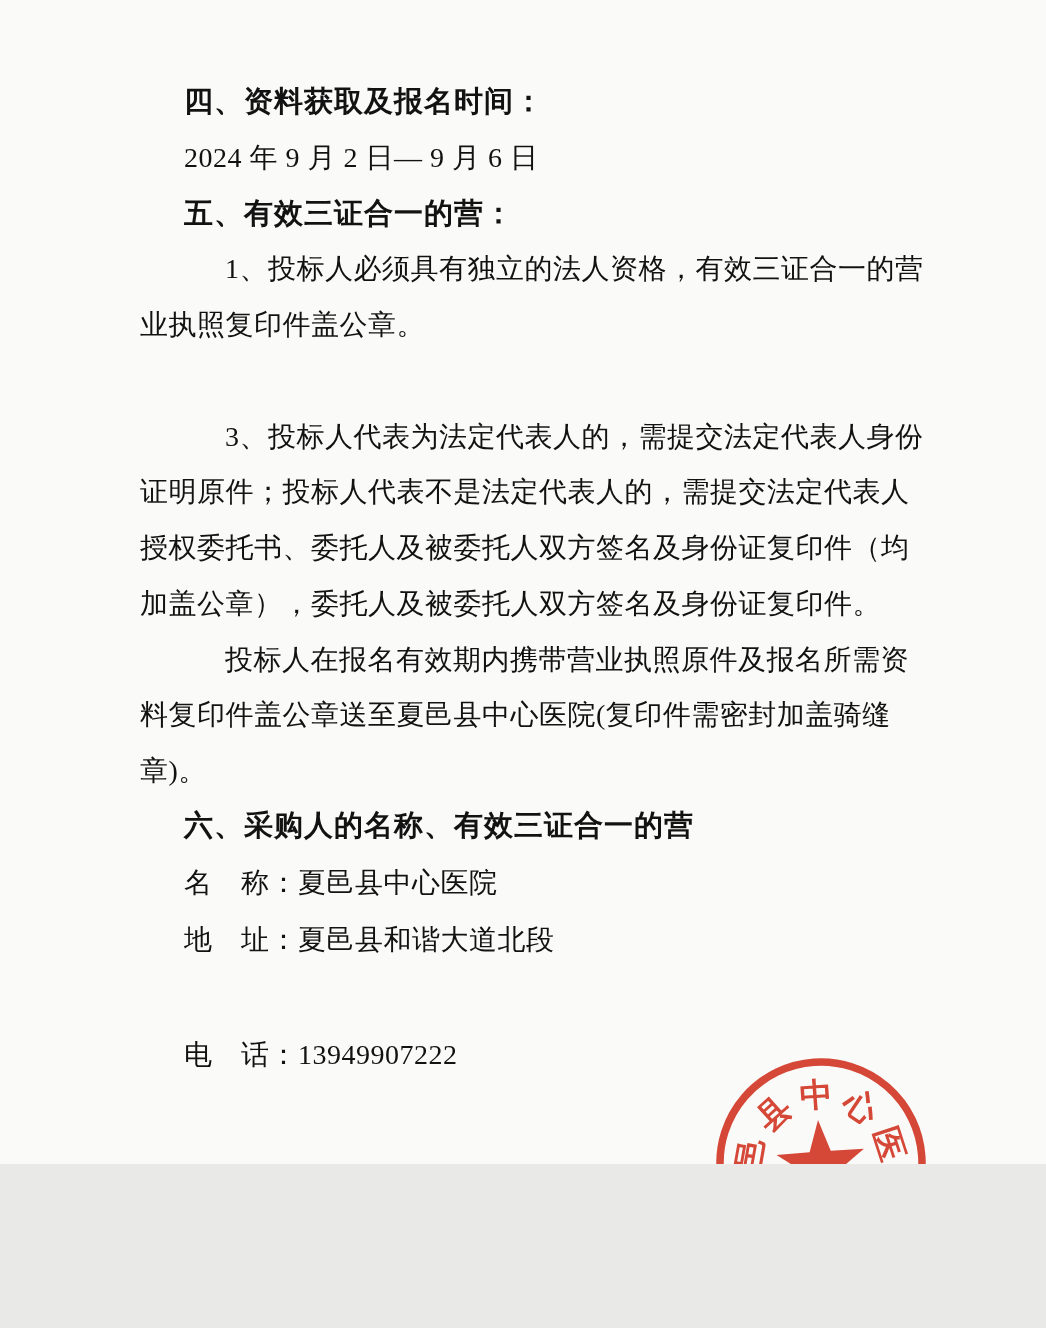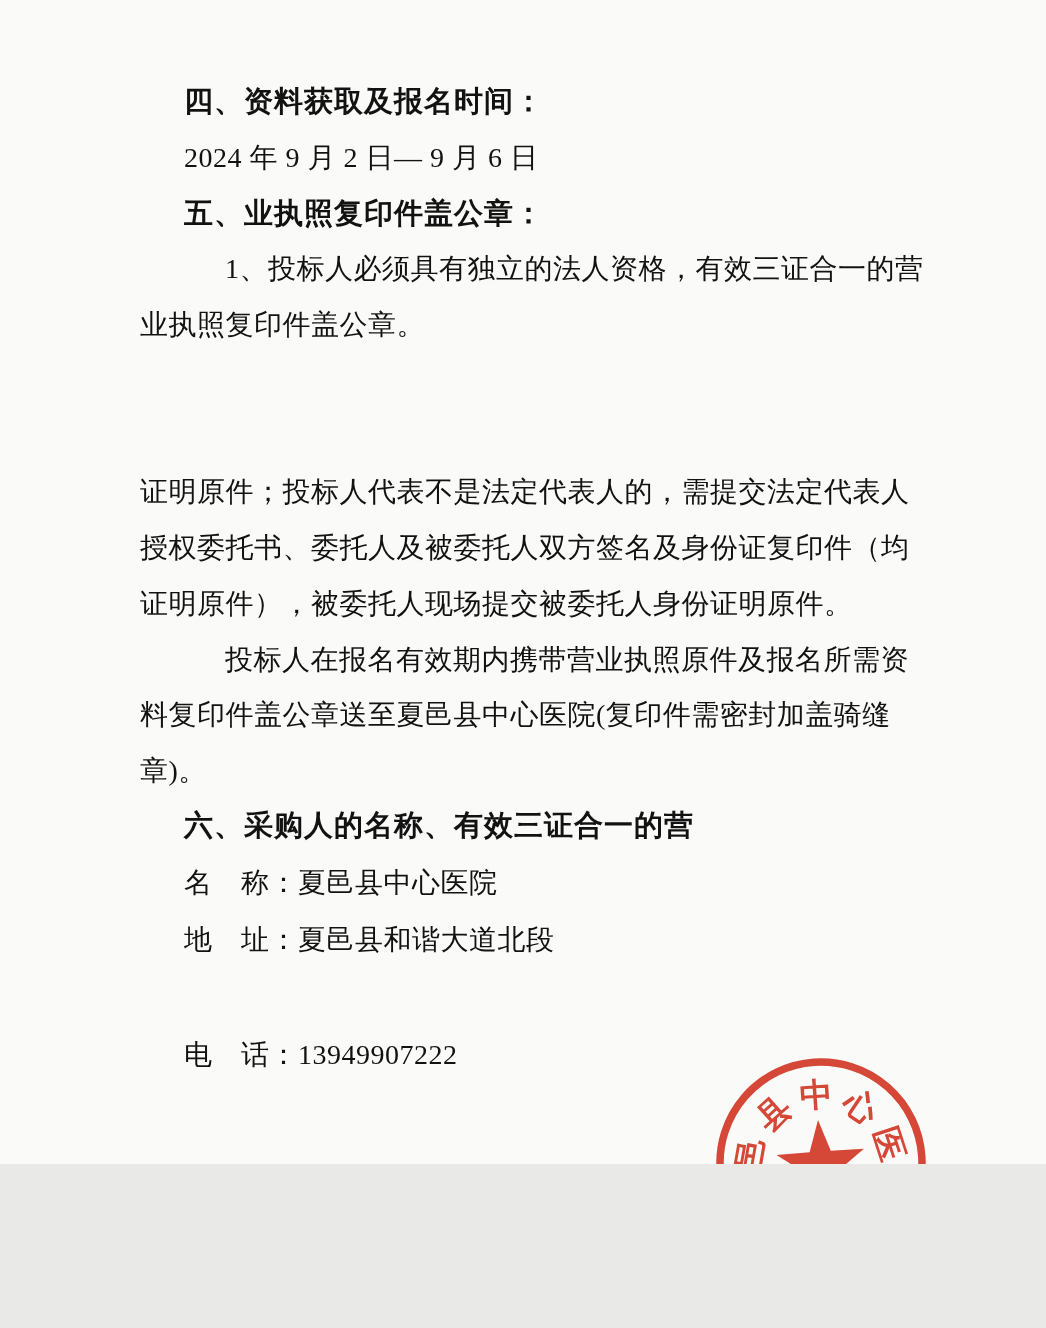--- a/index.html
+++ b/index.html
@@ -52,27 +52,28 @@
     font-weight:700;
   }
 </style>
 </head>
 <body>
 
 <div class="page">
 
   <div class="line heading indent" style="top:84px">四、资料获取及报名时间：</div>
   <div class="line indent" style="top:141px">2024 年 9 月 2 日— 9 月 6 日</div>
-  <div class="line heading indent" style="top:196px">五、业执照复印件盖公章：</div>
+  <div class="line heading indent" style="top:196px">五、有效三证合一的营：</div>
 
   <div class="line para" style="top:252px">1、投标人必须具有独立的法人资格，有效三证合一的营</div>
   <div class="line flush" style="top:308px">业执照复印件盖公章。</div>
+  <div class="line para" style="top:420px">3、投标人代表为法定代表人的，需提交法定代表人身份</div>
   <div class="line flush" style="top:475px">证明原件；投标人代表不是法定代表人的，需提交法定代表人</div>
   <div class="line flush" style="top:531px">授权委托书、委托人及被委托人双方签名及身份证复印件（均</div>
-  <div class="line flush" style="top:587px">证明原件），被委托人现场提交被委托人身份证明原件。</div>
+  <div class="line flush" style="top:587px">加盖公章），委托人及被委托人双方签名及身份证复印件。</div>
 
   <div class="line para" style="top:643px">投标人在报名有效期内携带营业执照原件及报名所需资</div>
   <div class="line flush" style="top:698px">料复印件盖公章送至夏邑县中心医院(复印件需密封加盖骑缝</div>
   <div class="line flush" style="top:754px">章)。</div>
 
   <div class="line heading indent" style="top:808px">六、采购人的名称、有效三证合一的营</div>
 
   <div class="line indent" style="top:866px">名　称：夏邑县中心医院</div>
   <div class="line indent" style="top:923px">地　址：夏邑县和谐大道北段</div>
   <div class="line indent" style="top:1038px">电　话：13949907222</div>

